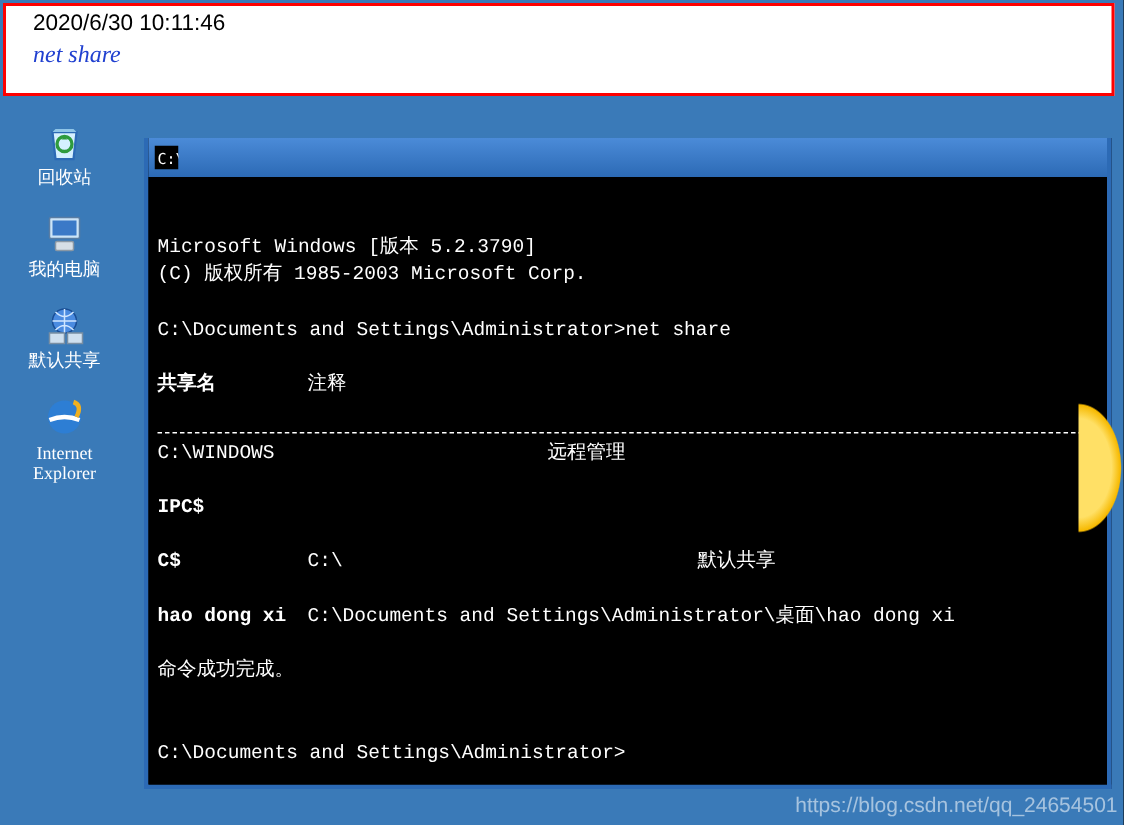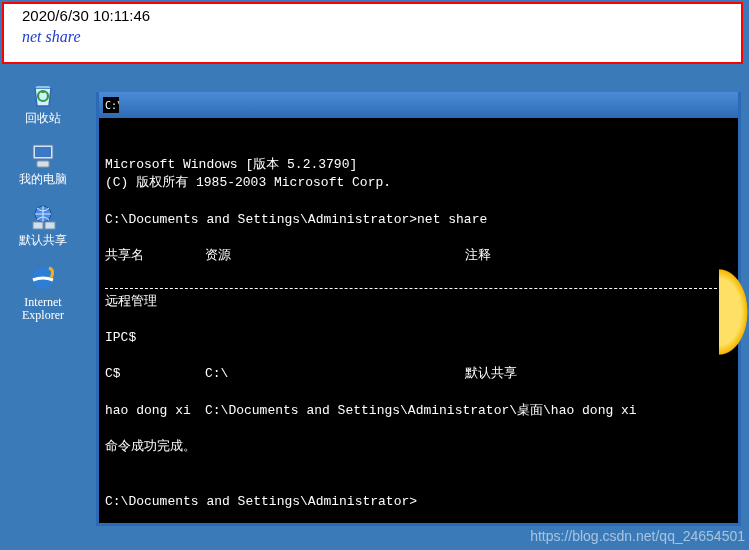--- a/index.html
+++ b/index.html
@@ -60,21 +60,21 @@
 .cmd-body {
   flex: 1;
   background: #000;
   color: #fff;
   font: 13px/1.4 Consolas, "Courier New", monospace;
   padding: 20px 6px;
   white-space: pre;
   overflow: hidden;
 }
 .share-line { display: flex; }
-.share-name { width: 100px; flex-shrink: 0; }
+.share-name { width: 100px; flex-shrink: 0; font-weight: bold; }
 .share-res { width: 260px; flex-shrink: 0; }
 .share-rem { flex: 1; }
 .hr-line { border-top: 1.5px dashed #fff; margin: 4px 0; height: 0; min-height: 0; }
 .watermark {
   position: absolute;
   bottom: 6px; right: 4px;
   color: rgba(255,255,255,0.55);
   font: 14px Arial, sans-serif;
   pointer-events: none;
   margin-top: 13px;
@@ -146,22 +146,22 @@
         <rect width="16" height="16" fill="#000"></rect>
         <text x="2" y="12" font-size="10" fill="#fff" font-family="monospace">C:\</text>
       </svg>
   </div>
   <div class="cmd-body">
 <span>Microsoft Windows [版本 5.2.3790]</span>
 <span>(C) 版权所有 1985-2003 Microsoft Corp.</span>
 
 <span>C:\Documents and Settings\Administrator&gt;net share</span>
 
-<div class="share-line"><span class="share-name">共享名</span><span class="share-res">资源</span><span class="share-rem">注释</span></div>
-<div class="hr-line"></div><div class="share-line"><span class="share-rem">远程管理</span></div>
+<div class="share-line"><span class="share-name">共享名</span><span class="share-rem">注释</span></div>
+<div class="hr-line"></div><div class="share-line"><span class="share-res">C:\WINDOWS</span><span class="share-rem">远程管理</span></div>
 <div class="share-line"><span class="share-name">IPC$</span><span class="share-res"></span></div>
 <div class="share-line"><span class="share-name">C$</span><span class="share-res">C:\</span><span class="share-rem">默认共享</span></div>
 <div class="share-line"><span class="share-name">hao dong xi</span><span class="share-res">C:\Documents and Settings\Administrator\桌面\hao dong xi</span><span class="share-rem"></span></div>
 <span>命令成功完成。</span>
 
 
 <span>C:\Documents and Settings\Administrator&gt;</span>
   </div>
 </div>
 

